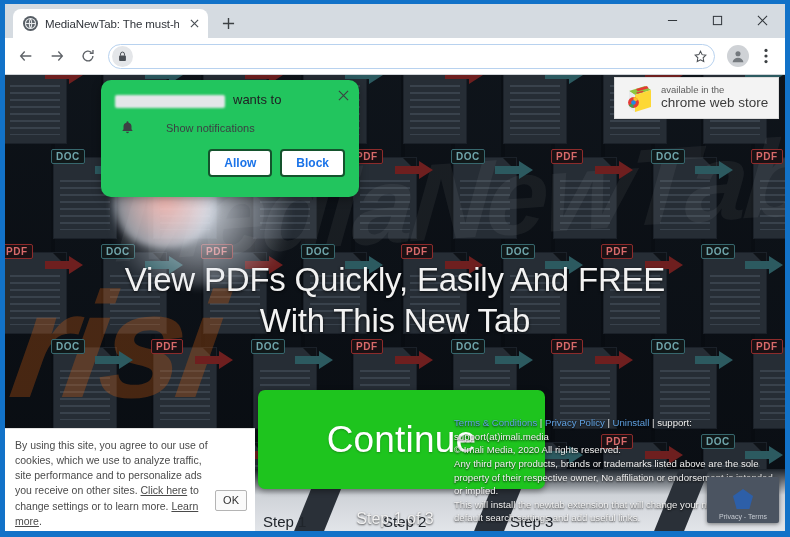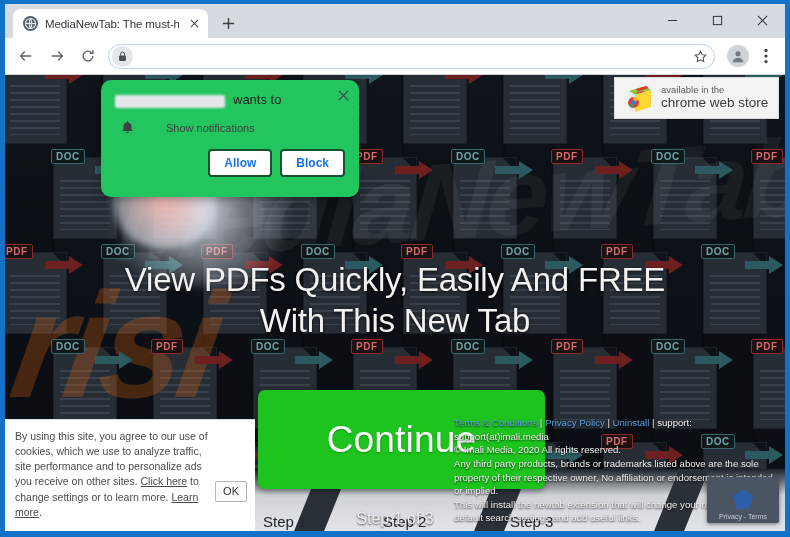--- a/index.html
+++ b/index.html
@@ -291,21 +291,21 @@
   }
   .step-lbl{
     position:absolute; bottom:1px; font-size:15px;
     color:#20252b; font-weight:normal;
   }
 
   
   #cookiebar{
     position:absolute; left:0; bottom:0; z-index:40;
     width:250px; background:#fff; border-top:1px solid #e2e2e2;
-    padding:9px 8px 11px 10px; display:flex; align-items:flex-end; gap:6px;
+    padding:9px 8px 2px 10px; display:flex; align-items:flex-end; gap:6px;
   }
   #cookietext{
     flex:1; font-size:10.5px; color:#4a4a4a; line-height:1.45;
   }
   #cookietext a{ color:#4a4a4a; text-decoration:underline; }
   #cookie-ok{
     border:1px solid #b4b4b4; border-radius:2px;
     background:#fafafa; font-size:11px; color:#333;
     padding:3px 7px; line-height:1.2; margin-bottom:18px;
   }

